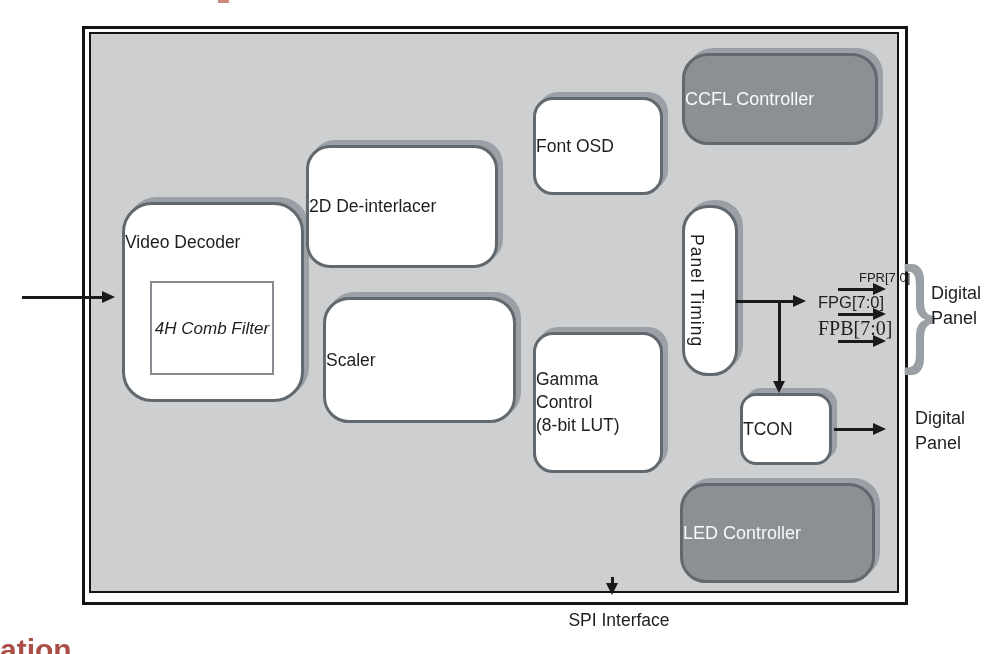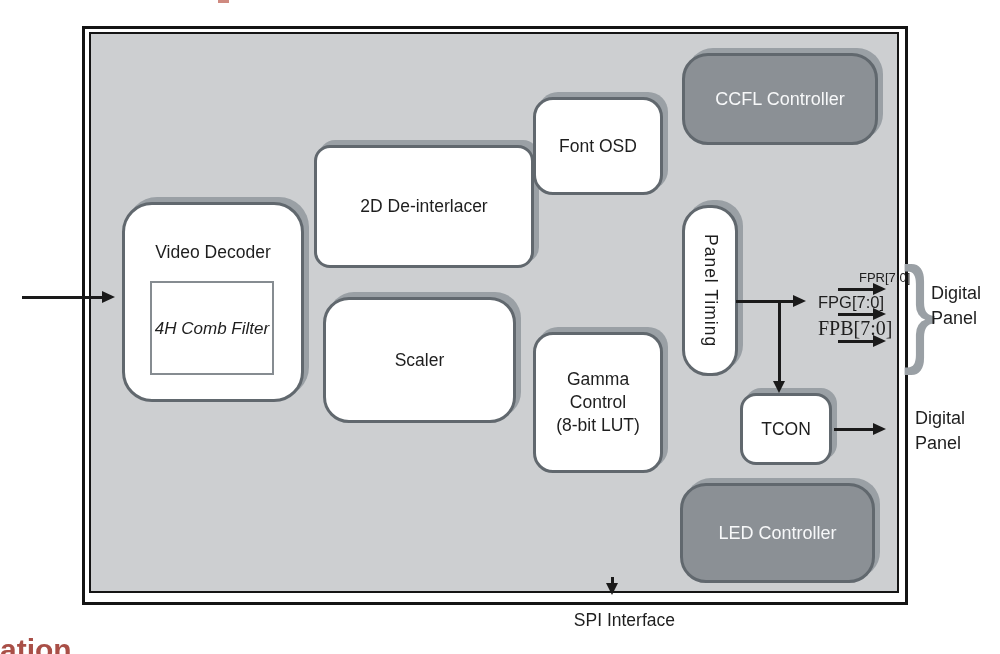--- a/index.html
+++ b/index.html
@@ -6,34 +6,34 @@
   #stage{
     position:relative;width:1000px;height:654px;overflow:hidden;
     background:#ffffff;font-family:"Liberation Sans",sans-serif;color:#1e1e1e;
   }
   
   .frame-outer{position:absolute;left:82px;top:26px;width:820px;height:573px;border:3px solid #141414;background:#ffffff;}
   .frame-inner{position:absolute;left:4px;top:3px;width:806px;height:557px;border:2px solid #141414;background:#cdcfd1;}
   
   .blk{
     position:absolute;box-sizing:border-box;
-    display:flex;flex-direction:column;align-items:center;justify-content:center;
+    display:flex;flex-direction:column;align-items:flex-start;justify-content:center;
     text-align:center;font-size:17.5px;line-height:23px;
     border:3px solid #61686e;box-shadow:5px -5px 0 0 #9aa0a5;
   }
   .blk.white{background:#ffffff;color:#1e1e1e;}
   .blk.dark{background:#8b9095;color:#f7f8f9;}
   .ln{display:block;}
-  .b-videodec{left:122px;top:202px;width:182px;height:200px;border-radius:30px;justify-content:flex-start;padding-top:36px;}
+  .b-videodec{left:122px;top:202px;width:182px;height:200px;border-radius:30px;justify-content:flex-start;padding-top:26px;}
   .comb{
     position:absolute;left:25px;top:76px;width:124px;height:94px;box-sizing:border-box;
     border:2px solid #868c91;background:#ffffff;font-style:italic;
     display:flex;align-items:center;justify-content:center;font-size:17px;
   }
-  .b-deint{left:314px;top:145px;width:220px;height:123px;border-radius:16px;}
+  .b-deint{left:306px;top:145px;width:192px;height:123px;border-radius:24px;}
   .b-scaler{left:323px;top:297px;width:193px;height:126px;border-radius:26px;}
   .b-fontosd{left:533px;top:97px;width:130px;height:98px;border-radius:20px;}
   .b-imgenh{left:533px;top:205px;width:130px;height:113px;border-radius:20px;}
   .b-gamma{left:533px;top:332px;width:130px;height:141px;border-radius:20px;}
   .b-mcu{left:532px;top:487px;width:128px;height:91px;border-radius:20px;font-size:17px;}
   .b-paneltiming{left:682px;top:205px;width:56px;height:171px;border-radius:26px;}
   .b-paneltiming .vtext{writing-mode:vertical-rl;text-orientation:mixed;letter-spacing:1px;}
   .b-ccfl{left:682px;top:53px;width:196px;height:92px;border-radius:26px;font-size:18px;}
   .b-led{left:680px;top:483px;width:195px;height:100px;border-radius:26px;font-size:18px;}
   .b-tcon{left:740px;top:393px;width:92px;height:72px;border-radius:16px;}
@@ -42,21 +42,21 @@
   .ah-r{position:absolute;width:0;height:0;border-top:6.5px solid transparent;border-bottom:6.5px solid transparent;border-left:13px solid #1a1a1a;}
   .ah-d{position:absolute;width:0;height:0;border-left:6.5px solid transparent;border-right:6.5px solid transparent;border-top:12px solid #1a1a1a;}
   
   .lbl{position:absolute;font-size:17.5px;line-height:23px;white-space:nowrap;}
   .l-cvbs{left:15px;top:248px;}
   .l-fpr{left:818px;top:266px;font-size:13px;margin-left:41px;}
   .l-fpg{left:818px;top:291px;font-size:16.5px;}
   .l-fpb{left:818px;top:317px;font-size:20px;font-family:Liberation Serif, serif;}
   .l-dp1{left:931px;top:281px;font-size:18px;line-height:25px;}
   .l-dp2{left:915px;top:406px;font-size:18px;line-height:25px;}
-  .l-spi{left:563px;top:609px;width:112px;text-align:right;}
+  .l-spi{left:563px;top:609px;width:112px;text-align:center;}
   .brace{
     position:absolute;left:903px;top:253px;height:112px;
     font-size:118px;line-height:112px;color:#9aa0a5;
     transform:scaleX(0.85);transform-origin:left center;font-weight:400;
   }
   
   .red-top{position:absolute;left:218px;top:0;width:11px;height:3px;background:#cf8a80;}
   .red-bottom{
     position:absolute;left:0;top:633px;
     font-weight:bold;font-size:30px;line-height:34px;color:#a94f47;

